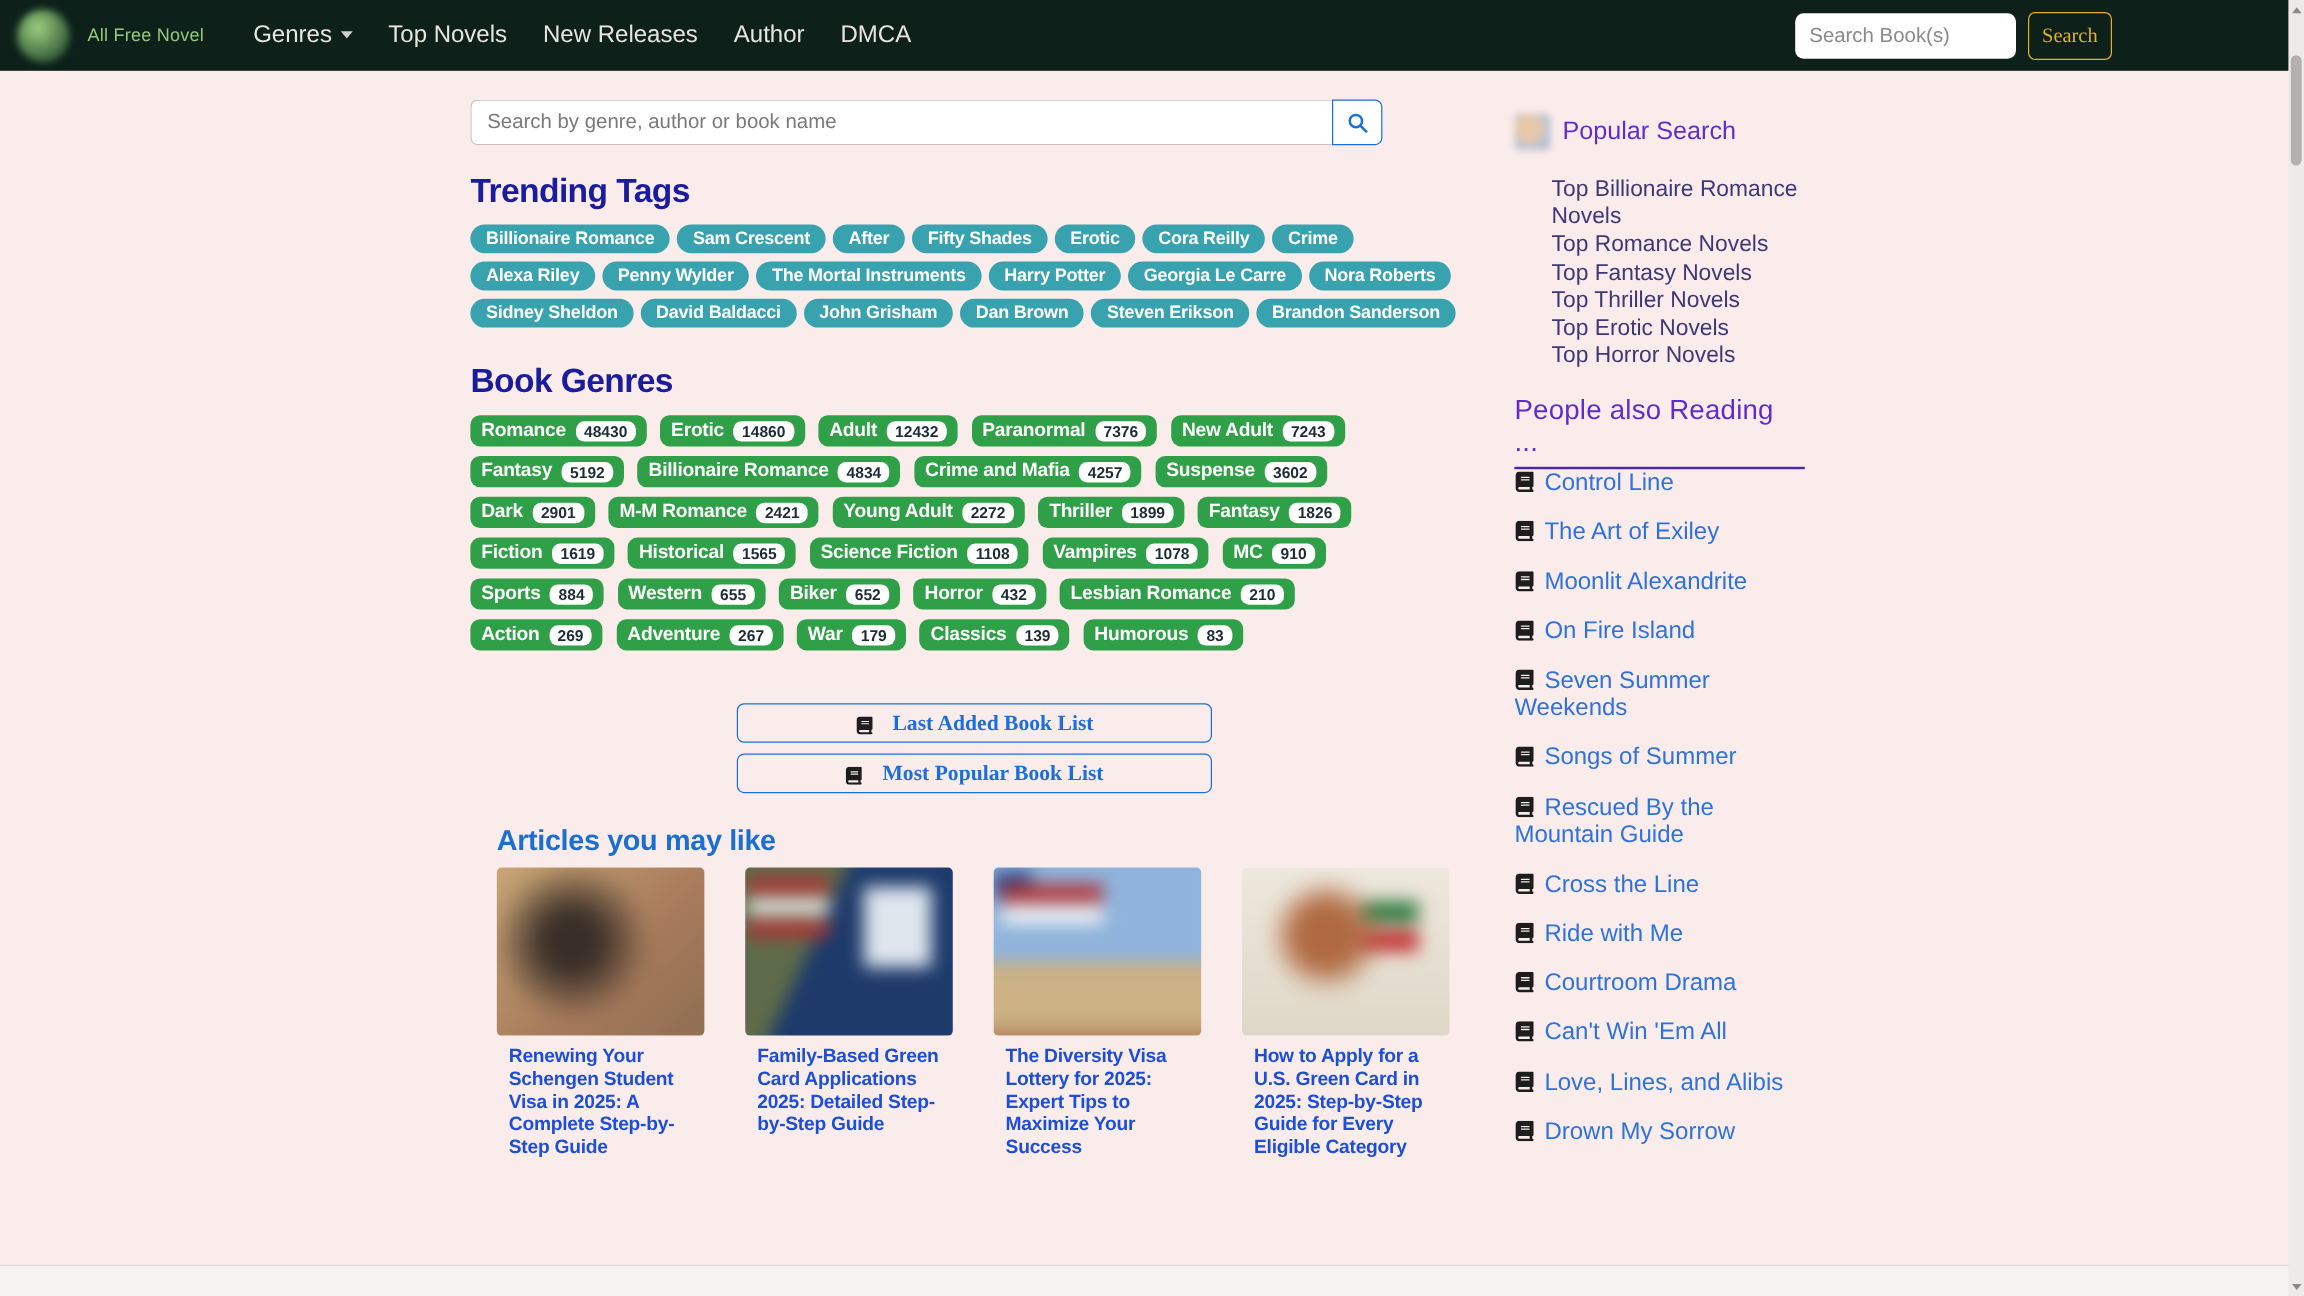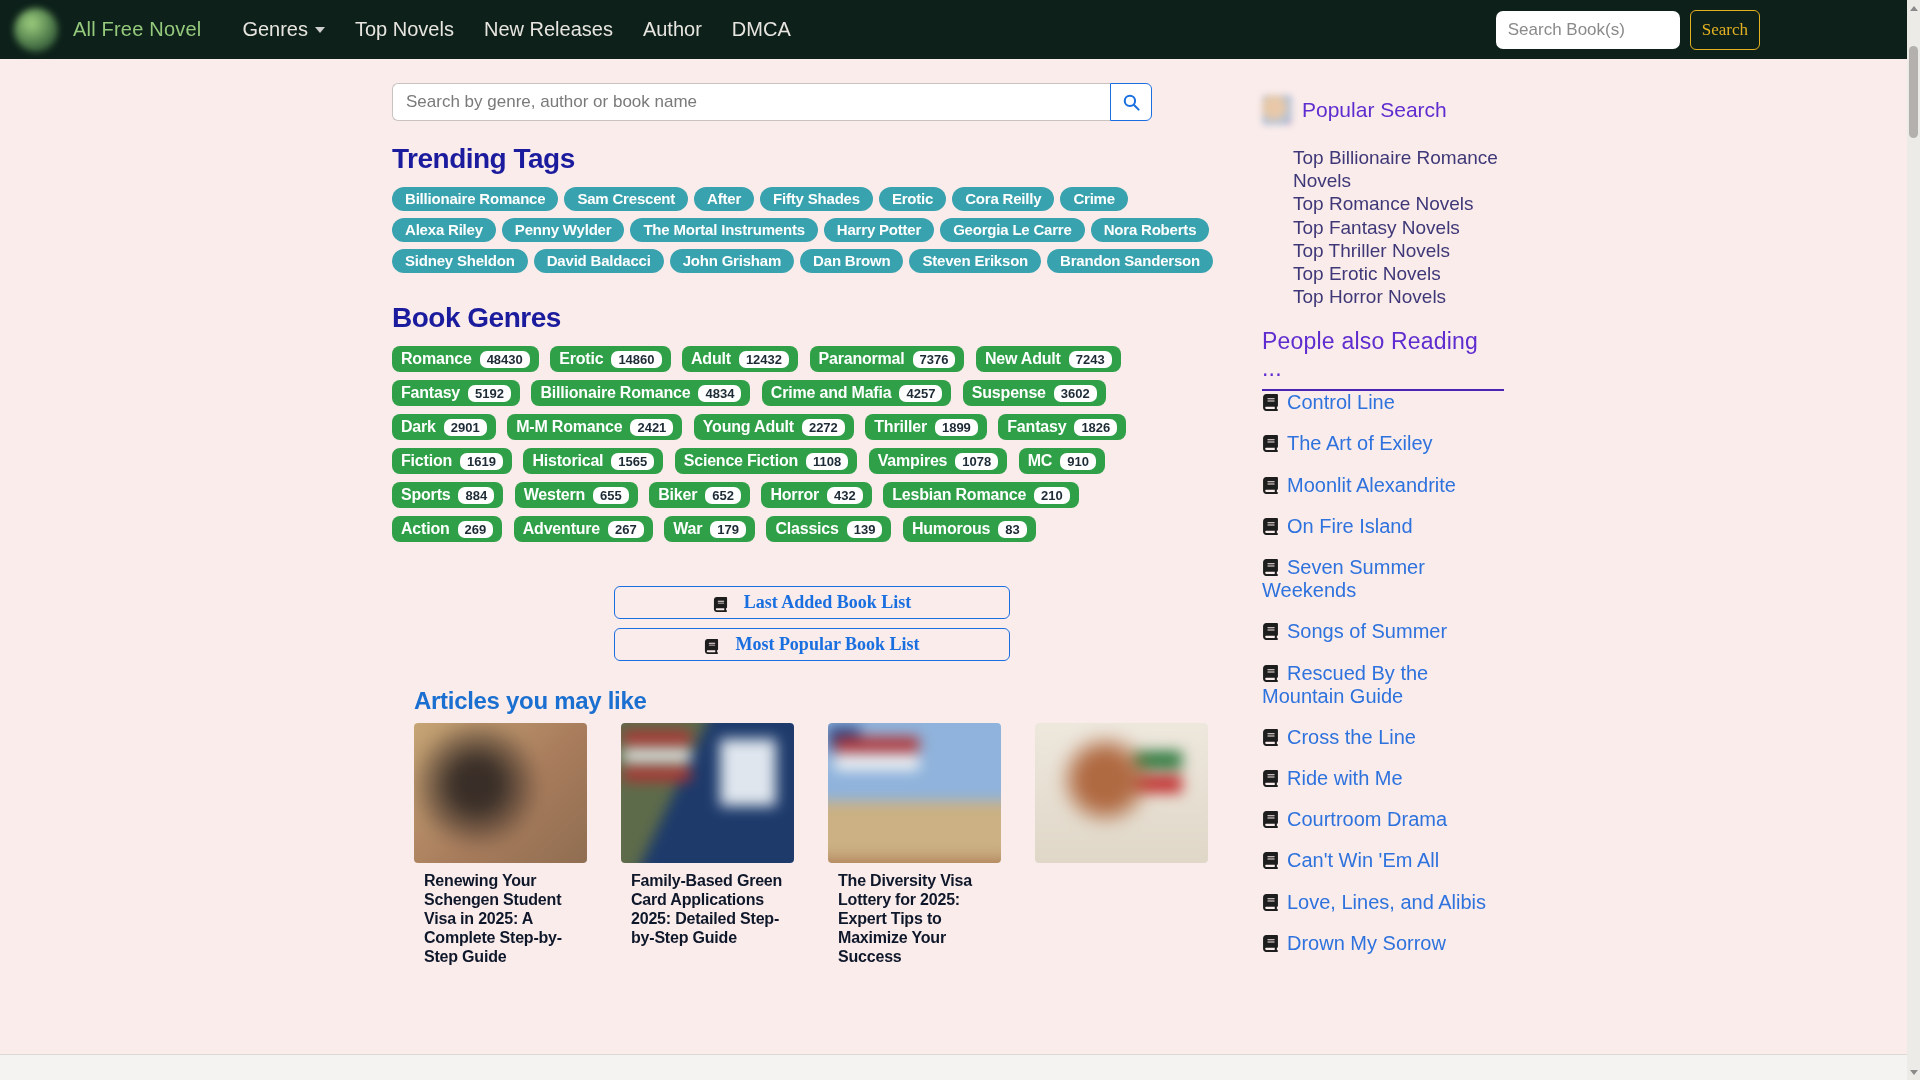--- a/index.html
+++ b/index.html
@@ -5,21 +5,21 @@
 <style>
   * { box-sizing: border-box; margin: 0; padding: 0; }
   html,body { width:1920px; height:1080px; overflow:hidden; }
   body { font-family:"Liberation Sans","DejaVu Sans",sans-serif; background:#faeceb; position:relative; }
 
   
   .navbar { height:59px; background:#0d211a; display:flex; align-items:center; padding:0 30px 0 14px; }
   .brand-logo { width:44px; height:44px; border-radius:50%;
     background:radial-gradient(circle at 40% 35%, #9ed07f 0%, #4e7a4a 55%, #1c3a2a 100%);
     filter:blur(3px); flex:0 0 auto; }
-  .brand { color:#95c97c; font-size:20px; margin-left:15px; text-decoration:none; letter-spacing:.2px; cursor:pointer; }
+  .brand { color:#95c97c; font-size:15px; margin-left:15px; text-decoration:none; letter-spacing:.2px; cursor:pointer; }
   .nav-links { display:flex; align-items:center; margin-left:26px; }
   .nav-link { color:#e8e5e0; font-size:20px; text-decoration:none; padding:0 15px; cursor:pointer; white-space:nowrap; }
   .caret { display:inline-block; margin-left:7px; width:0; height:0; border:5px solid transparent;
     border-top:6px solid #cfcfcf; vertical-align:middle; margin-top:3px; }
   .nav-search { margin-left:auto; display:flex; align-items:center; gap:10px; margin-right:130px; }
   .nav-search input { width:184px; height:38px; border:none; border-radius:7px; padding:0 12px;
     font-size:17px; font-family:inherit; color:#333; background:#fff; }
   .nav-search input::placeholder { color:#8a8a8a; }
   .btn-gold { height:40px; padding:0 11px; background:transparent; border:1.5px solid #e3b122;
     color:#e3b122; font-size:17px; border-radius:6px; font-family:Liberation Serif, serif; cursor:pointer; }
@@ -70,21 +70,21 @@
   .article-card:nth-of-type(3) .img-blur { background:
     linear-gradient(#b23333 0 0) 18% 18%/42% 9% no-repeat,
     linear-gradient(#f2f2f2 0 0) 18% 30%/42% 9% no-repeat,
     linear-gradient(#2c4a8a 0 0) 8% 12%/16% 14% no-repeat,
     linear-gradient(180deg,#8fb3dc 0 55%,#cbb183 55% 85%,#9c5b3a 100%); }
   .article-card:nth-of-type(4) .img-blur { background:
     radial-gradient(circle at 42% 42%, #b06a42 0 16%, rgba(0,0,0,0) 32%),
     linear-gradient(#2f7a3f 0 0) 74% 28%/24% 11% no-repeat,
     linear-gradient(#c23333 0 0) 74% 44%/24% 11% no-repeat,
     linear-gradient(180deg,#efe9df 0%,#ded5c5 100%); }
-  .article-title { display:block; color:#0f172a; font-size:16px; font-weight:bold; line-height:1.18;
+  .article-title { display:block; color:#1d4ed8; font-size:16px; font-weight:bold; line-height:1.18;
     text-decoration:none; padding:9px 8px 0 10px; letter-spacing:-.2px; cursor:pointer; }
 
   
   .sidebar { padding-top:36px; }
   .popular-head { display:flex; align-items:center; gap:10px; }
   .popular-icon { width:30px; height:30px; border-radius:4px;
     background:radial-gradient(circle at 40% 40%, #e8c8a8 0 35%, #b0c4de 70%, #d8a8b8 100%);
     filter:blur(3px); }
   .popular-title { color:#5e2ccf; font-size:21px; font-weight:normal; }
   .popular-links { margin:21px 0 0 31px; }
@@ -329,20 +329,21 @@
           <div class="article-image">
             <div class="img-blur"></div>
           </div>
           <a class="article-title">The Diversity Visa Lottery for 2025: Expert Tips to Maximize Your Success</a>
         </div>
 
         <div class="article-card">
           <div class="article-image">
             <div class="img-blur"></div>
           </div>
+          <a class="article-title">How to Apply for a U.S. Green Card in 2025: Step-by-Step Guide for Every Eligible Category</a>
         </div>
       </div>
   </main>
 
   <aside class="sidebar">
     <div class="popular-head">
       <div class="popular-icon"></div>
       <h3 class="popular-title">Popular Search</h3>
     </div>
     <div class="popular-links">

